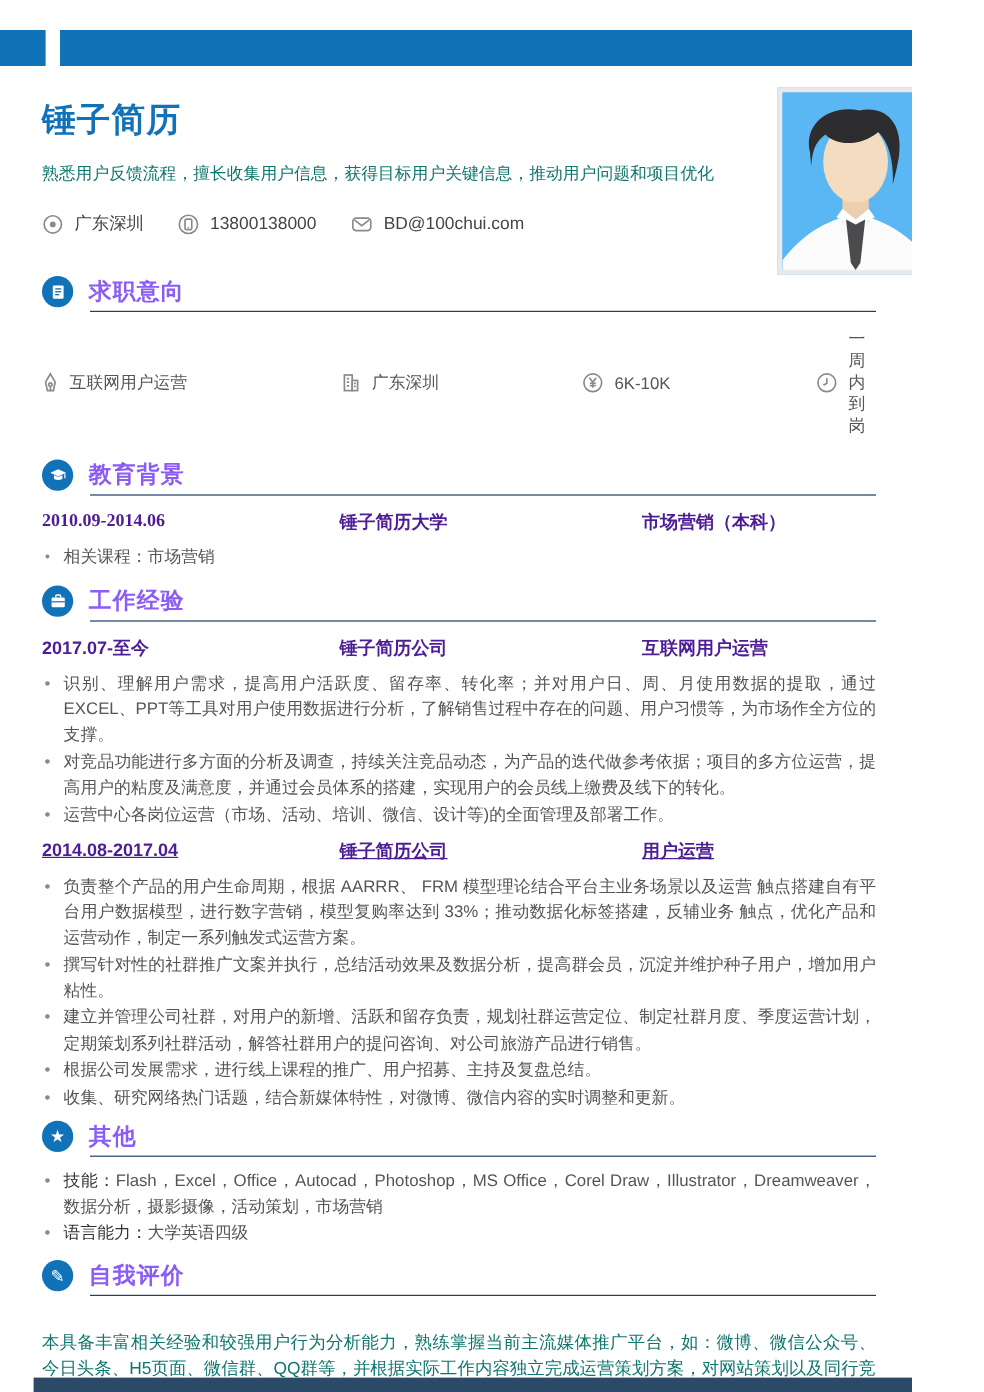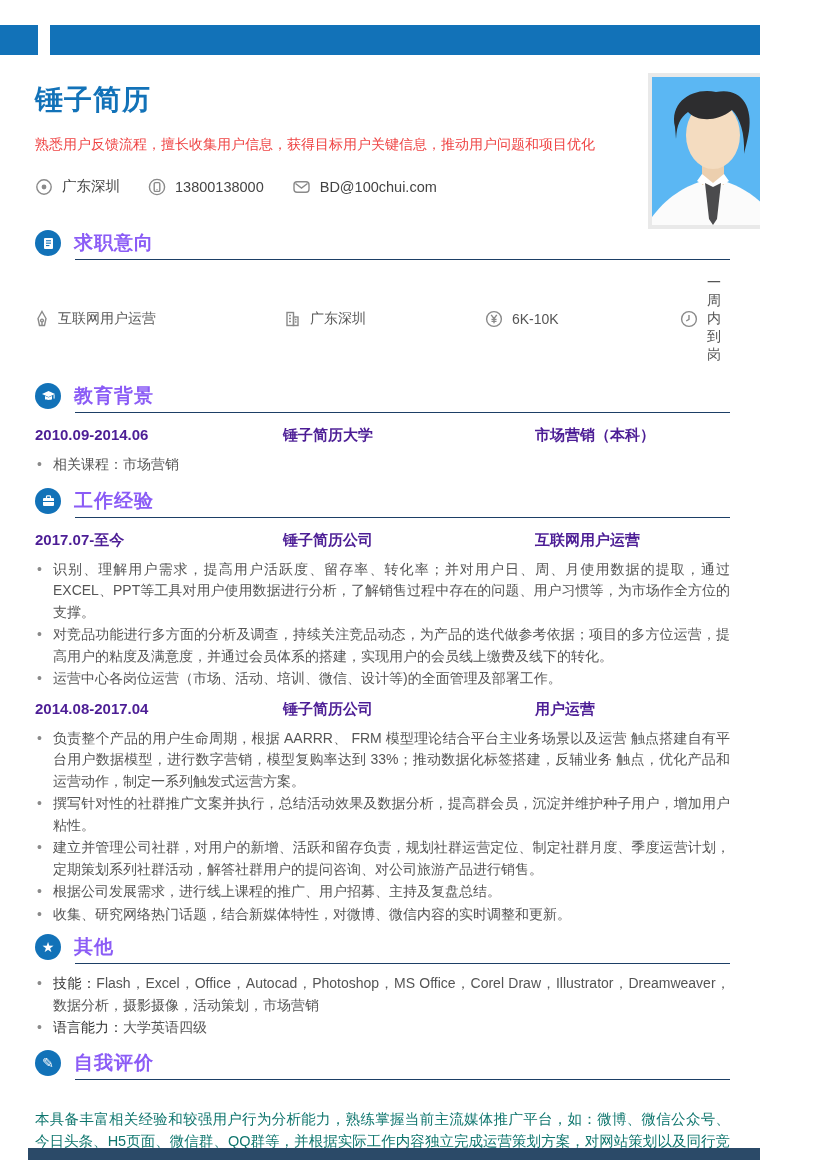--- a/index.html
+++ b/index.html
@@ -10,21 +10,21 @@
   }
   
   .topbar-left  { position:absolute; left:0;   top:25px; width:38px; height:30px; background:#1272b8; }
   .topbar-main  { position:absolute; left:50px; top:25px; right:0;   height:30px; background:#1272b8; }
   .bottombar    { position:absolute; left:28px; top:1148px; right:0; height:12px; background:#2b4a68; }
 
   .content { position:absolute; left:35px; right:30px; top:55px; }
 
   
   .name { margin-top:26px; font-size:28px; font-weight:bold; color:#1272b8; letter-spacing:1px; }
-  .summary { margin-top:17px; font-size:14px; color:#ef4444; }
+  .summary { margin-top:17px; font-size:14px; color:#0f766e; }
   .contacts { margin-top:23px; display:flex; align-items:center; font-size:14.5px; color:#444; }
   .contact-item { display:flex; align-items:center; margin-right:28px; }
   .contact-item svg { margin-right:9px; }
 
   .avatar {
     position:absolute; left:648px; top:73px; width:130px; height:156px;
     border:4px solid #e9e9e9; background:#5bb7f3;
   }
   .avatar svg { display:block; }
 
@@ -51,25 +51,25 @@
     position:relative; padding-left:18px; font-size:14px; line-height:21.5px;
     color:#555; text-align:justify; margin-bottom:1px;
   }
   ul.bullets li::before { content:"•"; position:absolute; left:2px; top:0; color:#8a8a8a; }
   .blabel { font-weight:normal; color:#333; }
 
   .eval-text { margin-top:28px; font-size:14.5px; line-height:22.5px; color:#0f766e; text-align:justify; }
 
   
   #sec-intention  { margin-top:34px; }
-  #sec-education  { margin-top:19px; }
+  #sec-education  { margin-top:19px;font-family:Liberation Serif, serif; }
   #sec-experience { margin-top:12px; }
   #sec-other      { margin-top:9px;  }
   #sec-evaluation { margin-top:11px; }
-  .job2 { margin-top:10px; }
+  .job2 { margin-top:10px;text-decoration:underline; }
 
   .gray-icon { stroke:#8a8a8a; fill:none; stroke-width:1.4; }
 </style>
 </head>
 <body>
 
 <div class="page">
   <div class="topbar-left"></div>
   <div class="topbar-main"></div>
 

